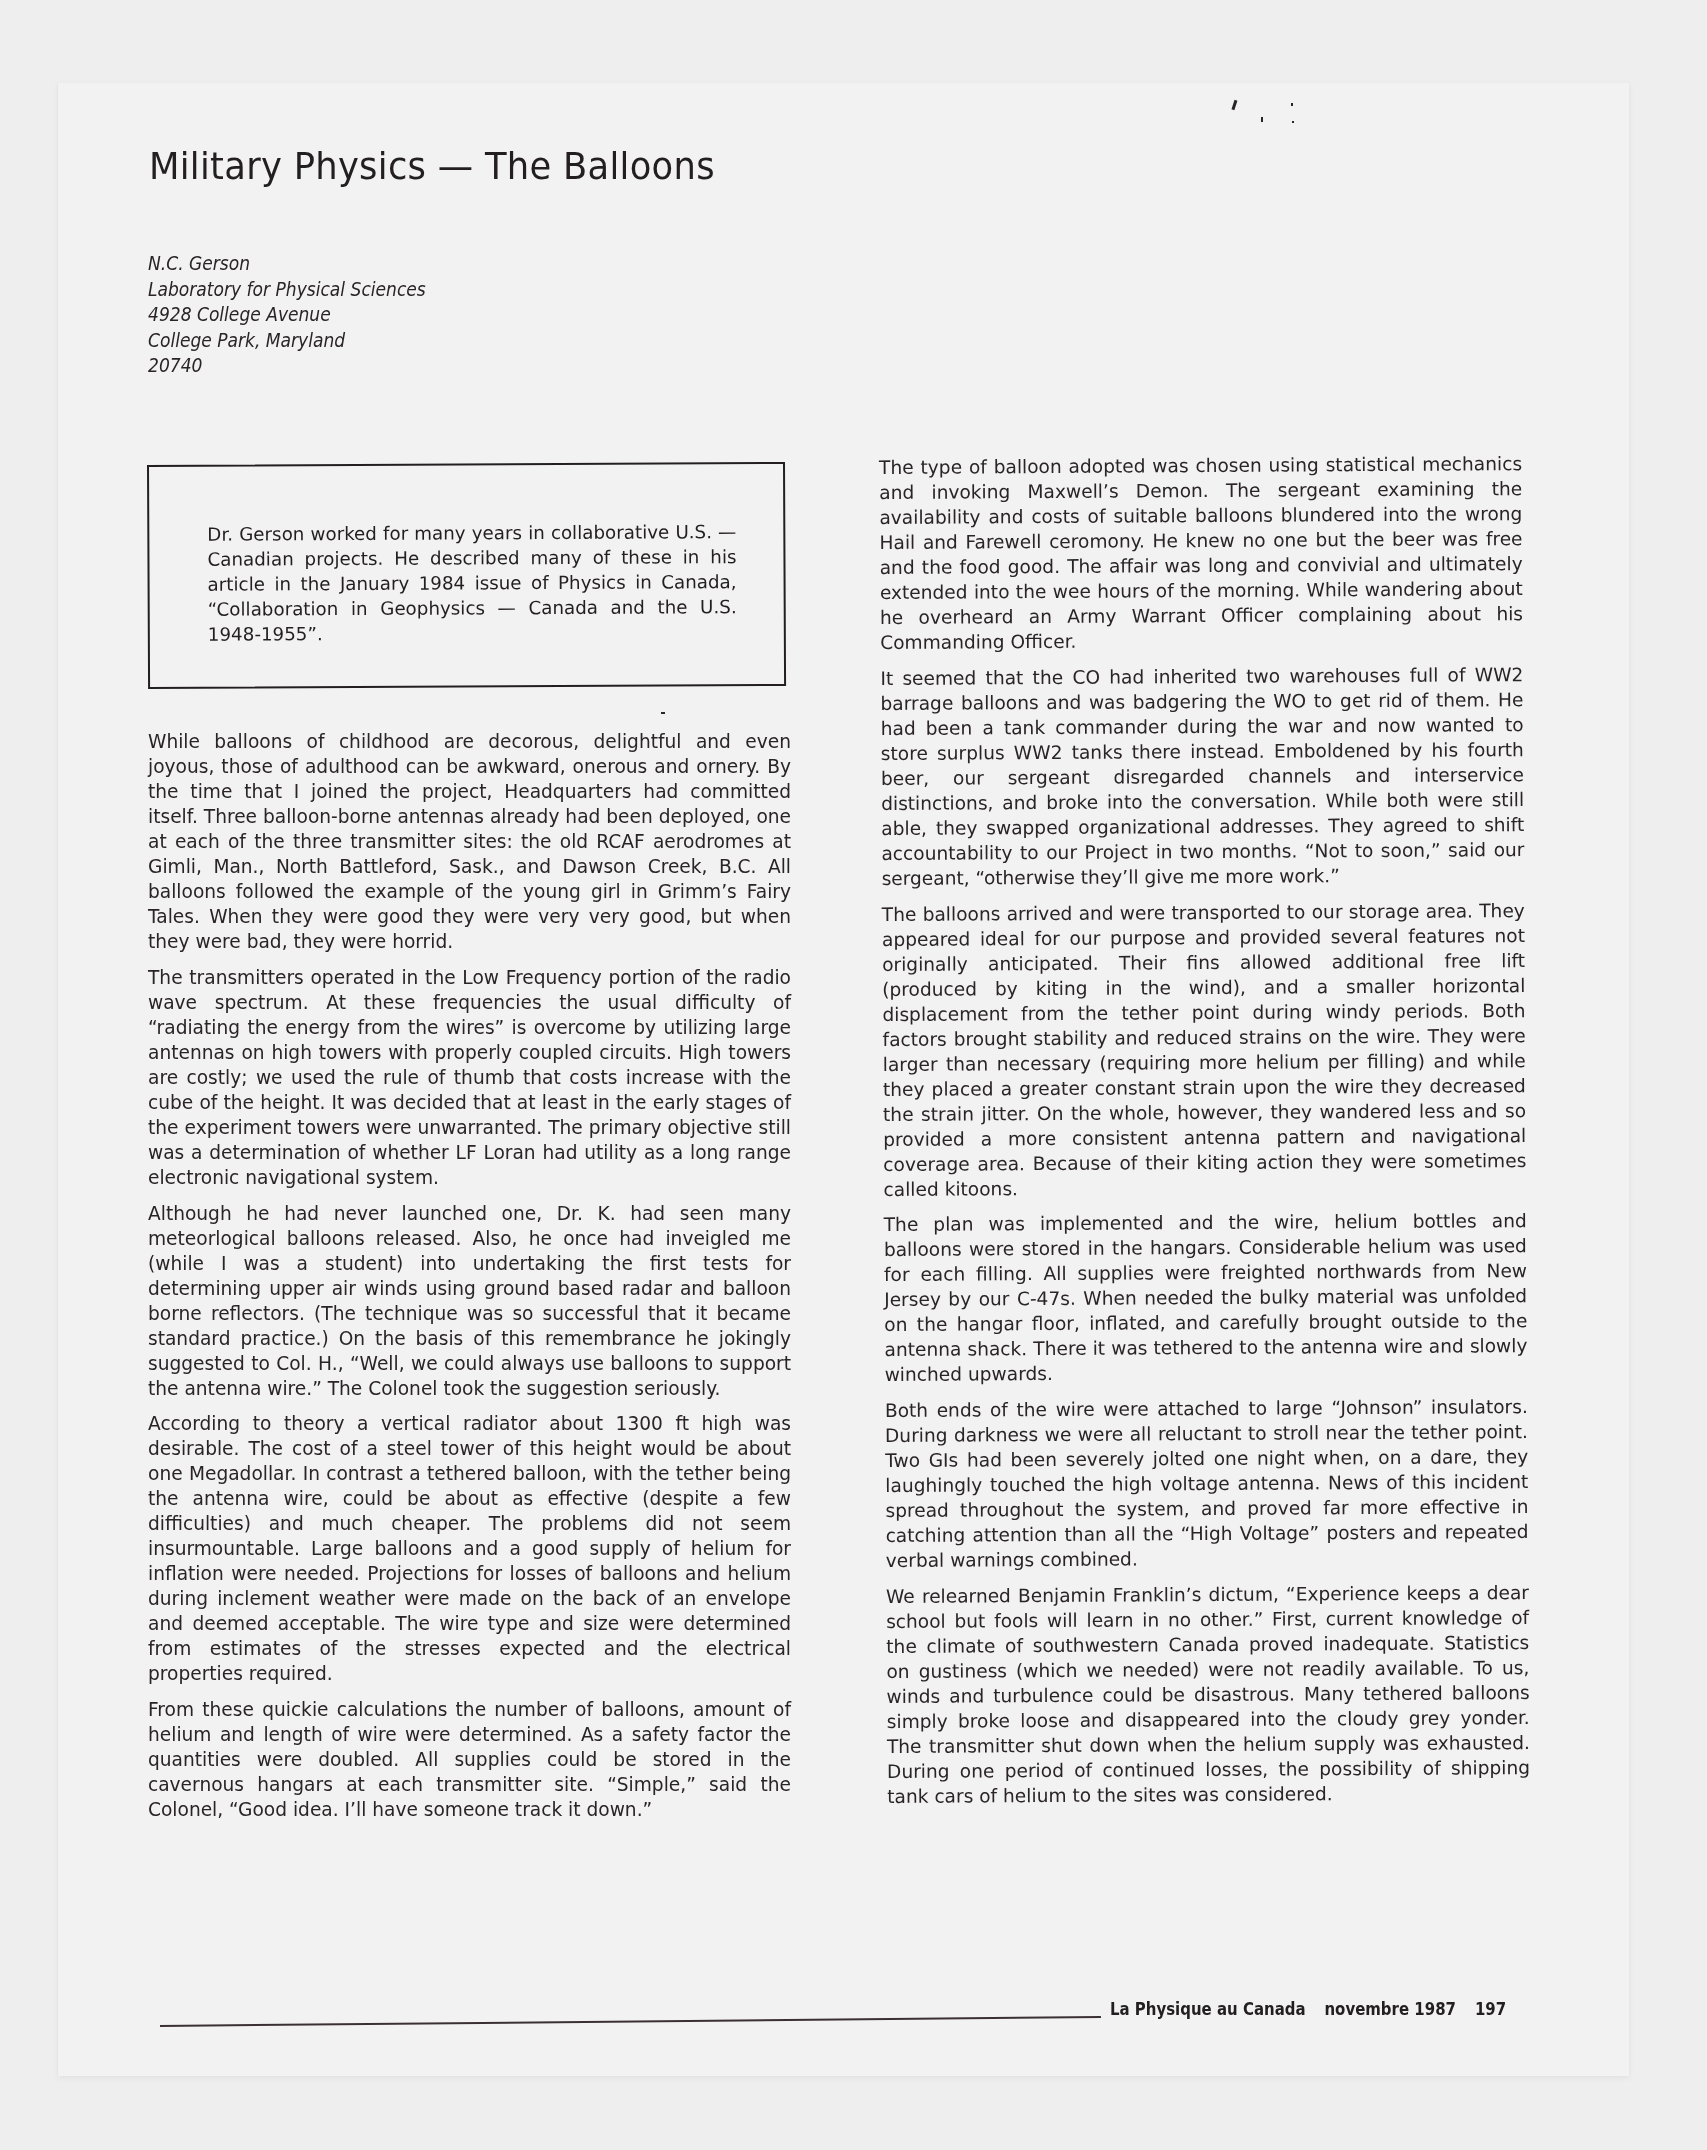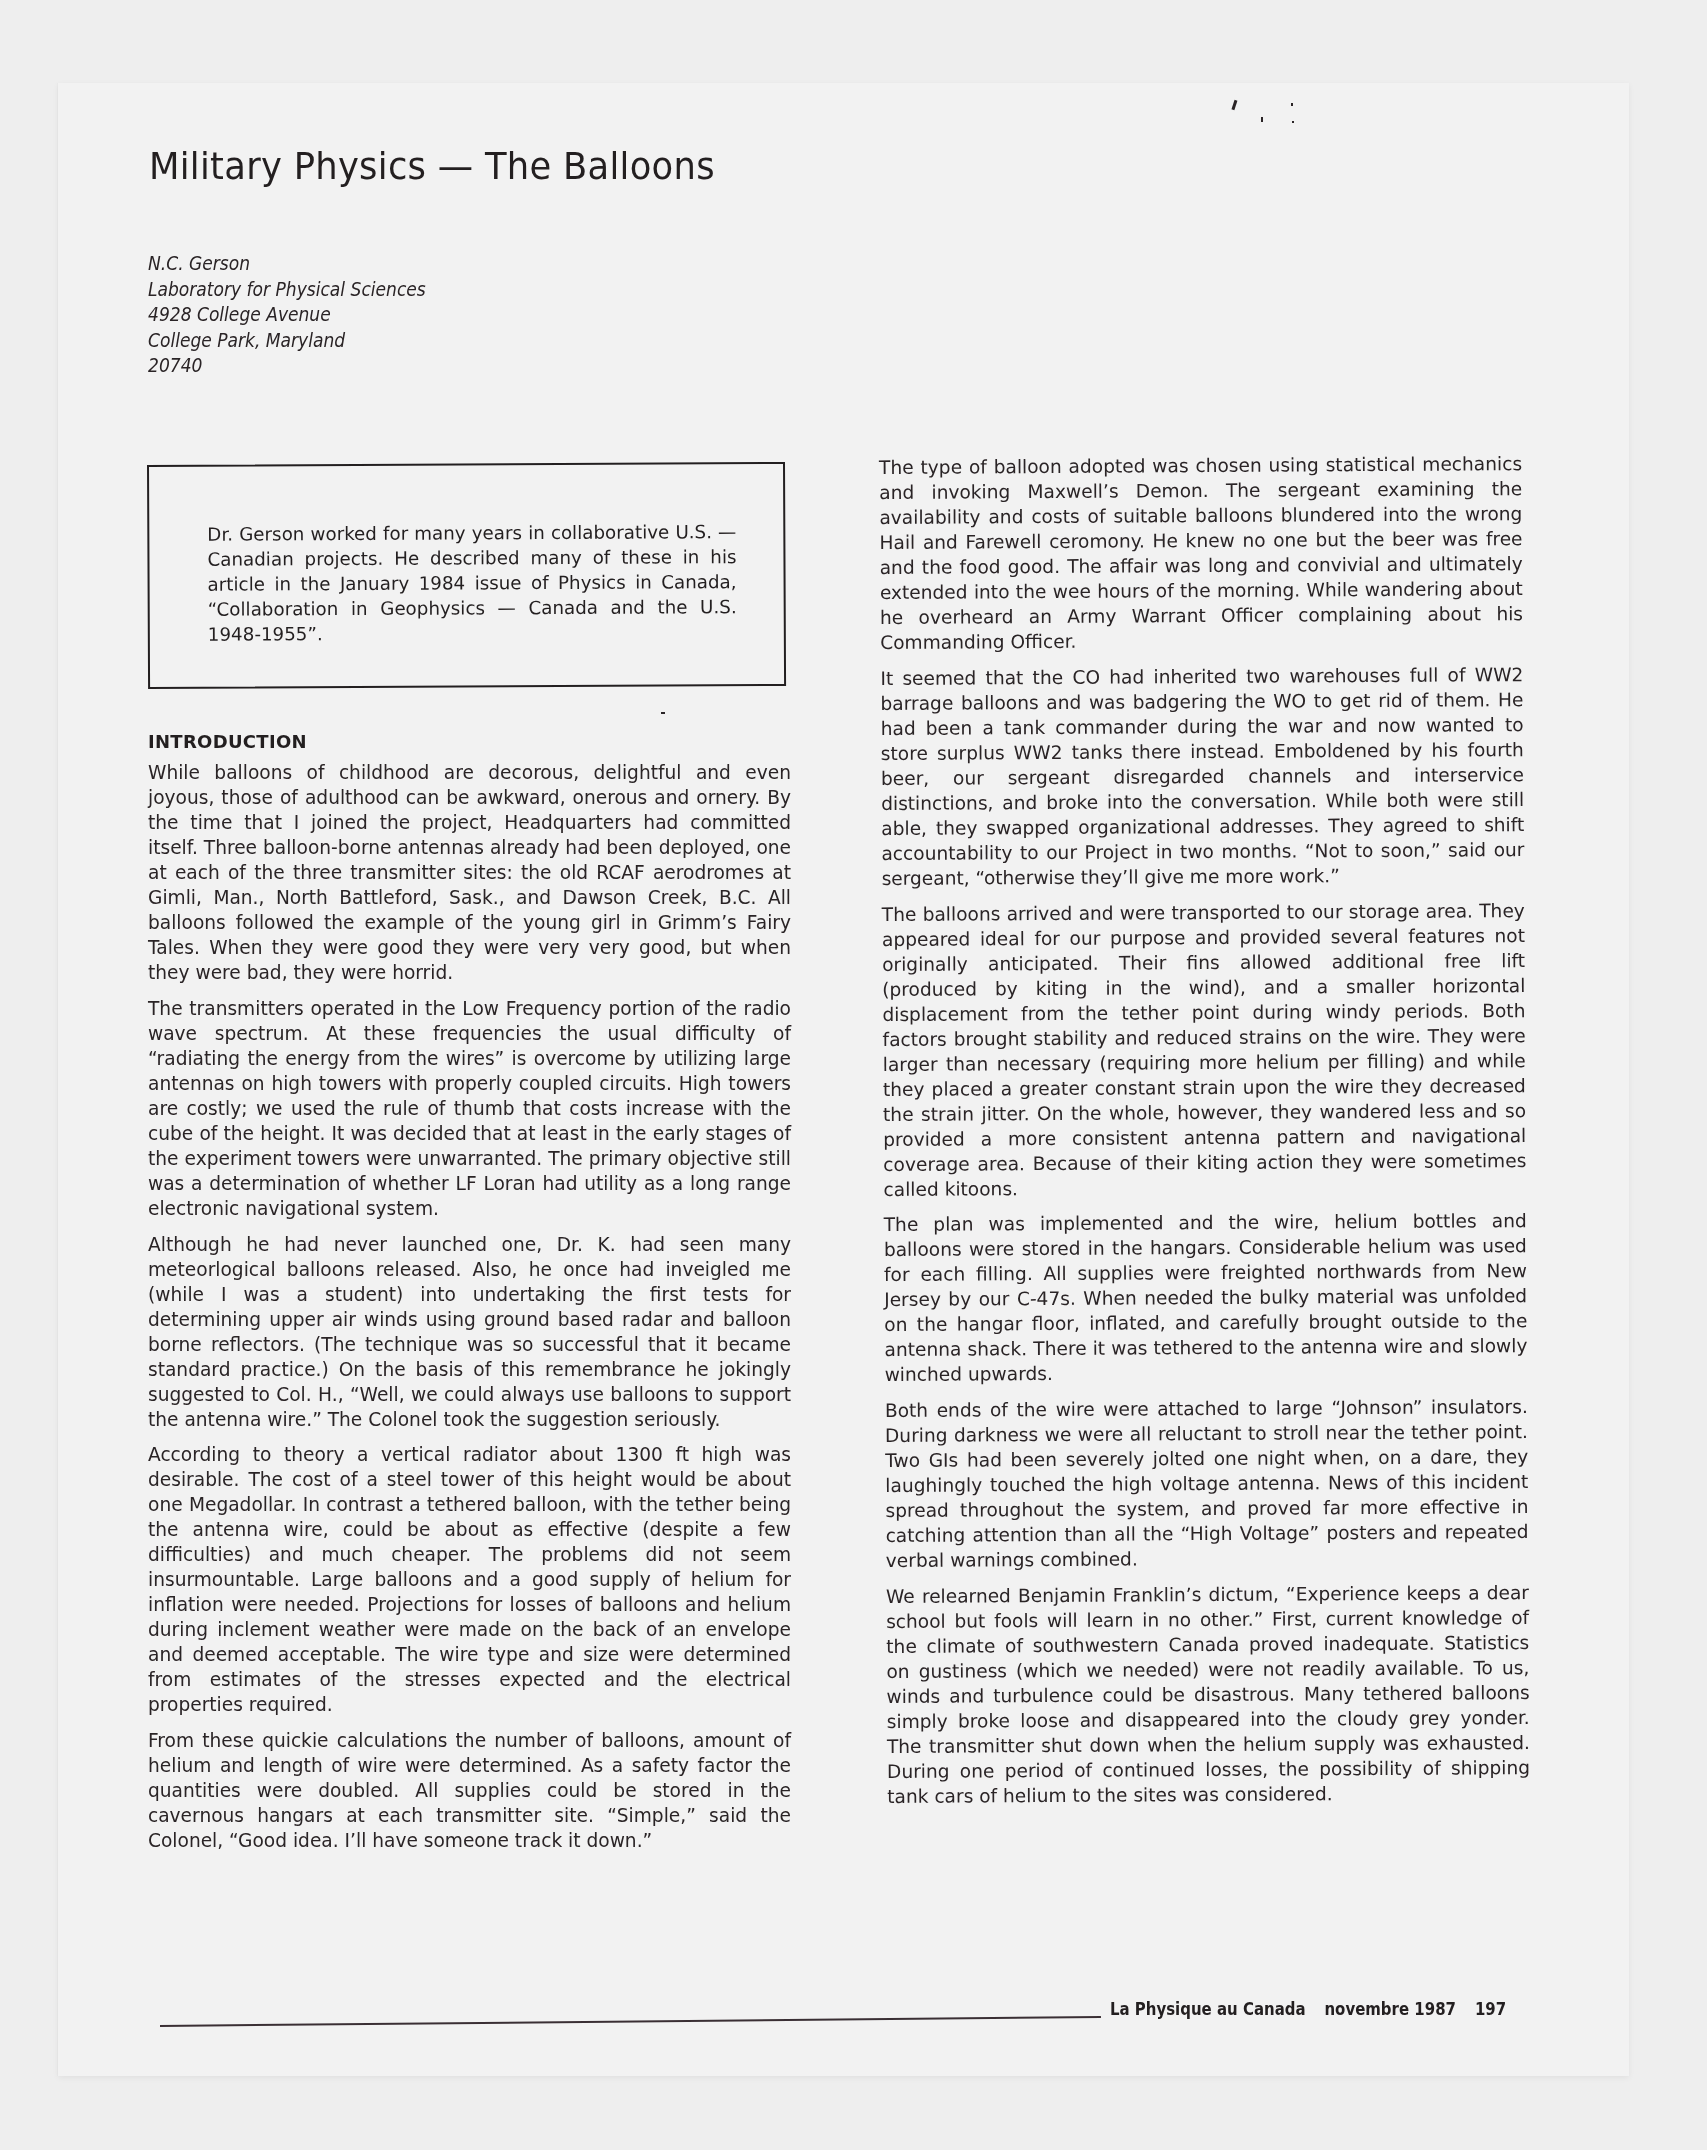--- a/index.html
+++ b/index.html
@@ -84,21 +84,20 @@
   <div>4928 College Avenue</div>
   <div>College Park, Maryland</div>
   <div>20740</div>
 </div>
 
 <div class="box">
   <div class="box-text">Dr. Gerson worked for many years in collaborative U.S. — Canadian projects. He described many of these in his article in the January 1984 issue of Physics in Canada, “Collaboration in Geophysics — Canada and the U.S. 1948-1955”.</div>
 </div>
 
 <div class="col left">
-  <div class="heading">INTRODUCTION</div>
   <p>While balloons of childhood are decorous, delightful and even joyous, those of adulthood can be awkward, onerous and ornery. By the time that I joined the project, Headquarters had committed itself. Three balloon-borne antennas already had been deployed, one at each of the three transmitter sites: the old RCAF aerodromes at Gimli, Man., North Battleford, Sask., and Dawson Creek, B.C. All balloons followed the example of the young girl in Grimm’s Fairy Tales. When they were good they were very very good, but when they were bad, they were horrid.</p>
   <p>The transmitters operated in the Low Frequency portion of the radio wave spectrum. At these frequencies the usual difficulty of “radiating the energy from the wires” is overcome by utilizing large antennas on high towers with properly coupled circuits. High towers are costly; we used the rule of thumb that costs increase with the cube of the height. It was decided that at least in the early stages of the experiment towers were unwarranted. The primary objective still was a determination of whether LF Loran had utility as a long range electronic navigational system.</p>
   <p>Although he had never launched one, Dr. K. had seen many meteorlogical balloons released. Also, he once had inveigled me (while I was a student) into undertaking the first tests for determining upper air winds using ground based radar and balloon borne reflectors. (The technique was so successful that it became standard practice.) On the basis of this remembrance he jokingly suggested to Col. H., “Well, we could always use balloons to support the antenna wire.” The Colonel took the suggestion seriously.</p>
   <p>According to theory a vertical radiator about 1300 ft high was desirable. The cost of a steel tower of this height would be about one Megadollar. In contrast a tethered balloon, with the tether being the antenna wire, could be about as effective (despite a few difficulties) and much cheaper. The problems did not seem insurmountable. Large balloons and a good supply of helium for inflation were needed. Projections for losses of balloons and helium during inclement weather were made on the back of an envelope and deemed acceptable. The wire type and size were determined from estimates of the stresses expected and the electrical properties required.</p>
   <p>From these quickie calculations the number of balloons, amount of helium and length of wire were determined. As a safety factor the quantities were doubled. All supplies could be stored in the cavernous hangars at each transmitter site. “Simple,” said the Colonel, “Good idea. I’ll have someone track it down.”</p>
 </div>
 
 <div class="col right">
   <p>The type of balloon adopted was chosen using statistical mechanics and invoking Maxwell’s Demon. The sergeant examining the availability and costs of suitable balloons blundered into the wrong Hail and Farewell ceromony. He knew no one but the beer was free and the food good. The affair was long and convivial and ultimately extended into the wee hours of the morning. While wandering about he overheard an Army Warrant Officer complaining about his Commanding Officer.</p>
   <p>It seemed that the CO had inherited two warehouses full of WW2 barrage balloons and was badgering the WO to get rid of them. He had been a tank commander during the war and now wanted to store surplus WW2 tanks there instead. Emboldened by his fourth beer, our sergeant disregarded channels and interservice distinctions, and broke into the conversation. While both were still able, they swapped organizational addresses. They agreed to shift accountability to our Project in two months. “Not to soon,” said our sergeant, “otherwise they’ll give me more work.”</p>

